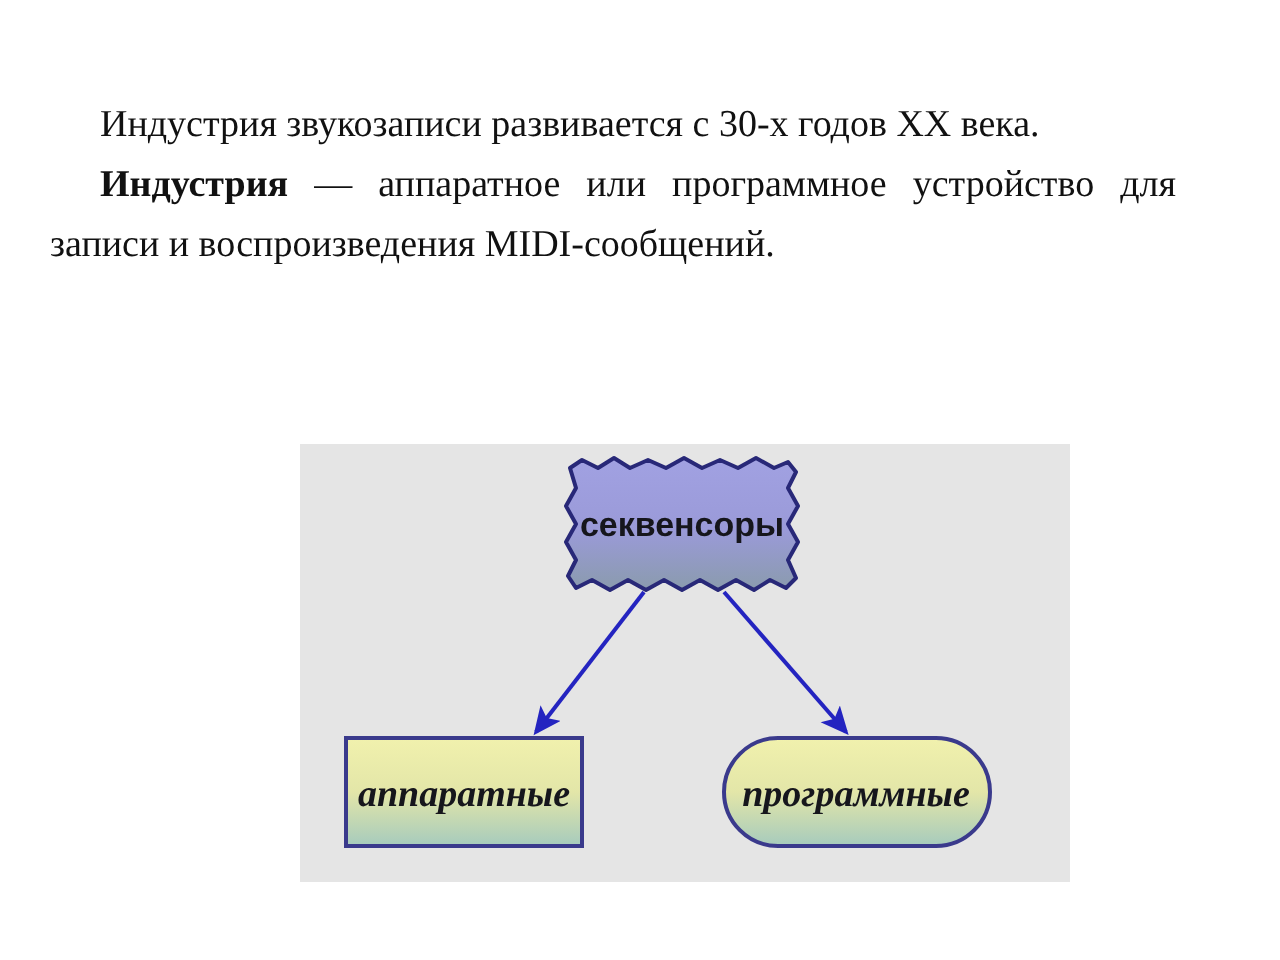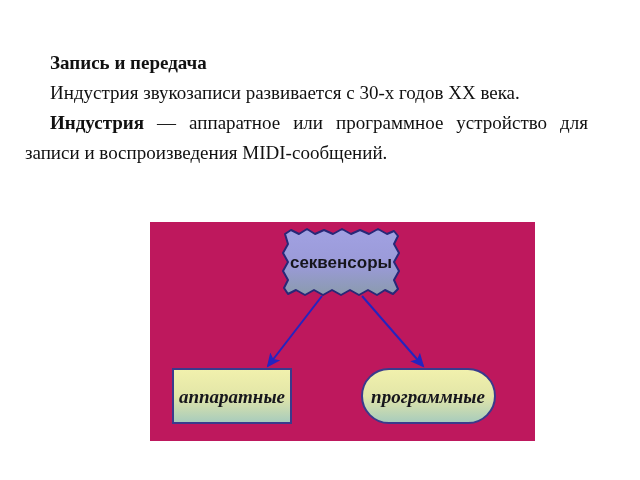--- a/index.html
+++ b/index.html
@@ -41,21 +41,21 @@
   }
   .body-para b { font-weight: bold; }
 
   
   #diagram-panel {
     position: absolute;
     left: 150px;
     top: 222px;
     width: 385px;
     height: 219px;
-    background: #be185d;
+    background: #e5e5e5;
   }
   #diagram-svg {
     position: absolute;
     left: 0;
     top: 0;
     width: 385px;
     height: 219px;
     display: block;
   }
 
@@ -72,21 +72,20 @@
     font-weight: bold;
     font-style: italic;
     fill: #16161c;
   }
 </style>
 </head>
 <body>
 
 <div id="text-block">
 
-  <p class="para heading">Запись и передача</p>
 
   <p class="para body-para">Индустрия звукозаписи развивается с 30-х годов XX века.</p>
 
   <p class="para body-para"><b>Индустрия</b><span> — аппаратное или программное устройство для записи и воспроизведения MIDI-сообщений.</span></p>
 
 </div>
 
 <div id="diagram-panel">
 
   <svg id="diagram-svg" viewBox="0 0 385 219" xmlns="http://www.w3.org/2000/svg">

